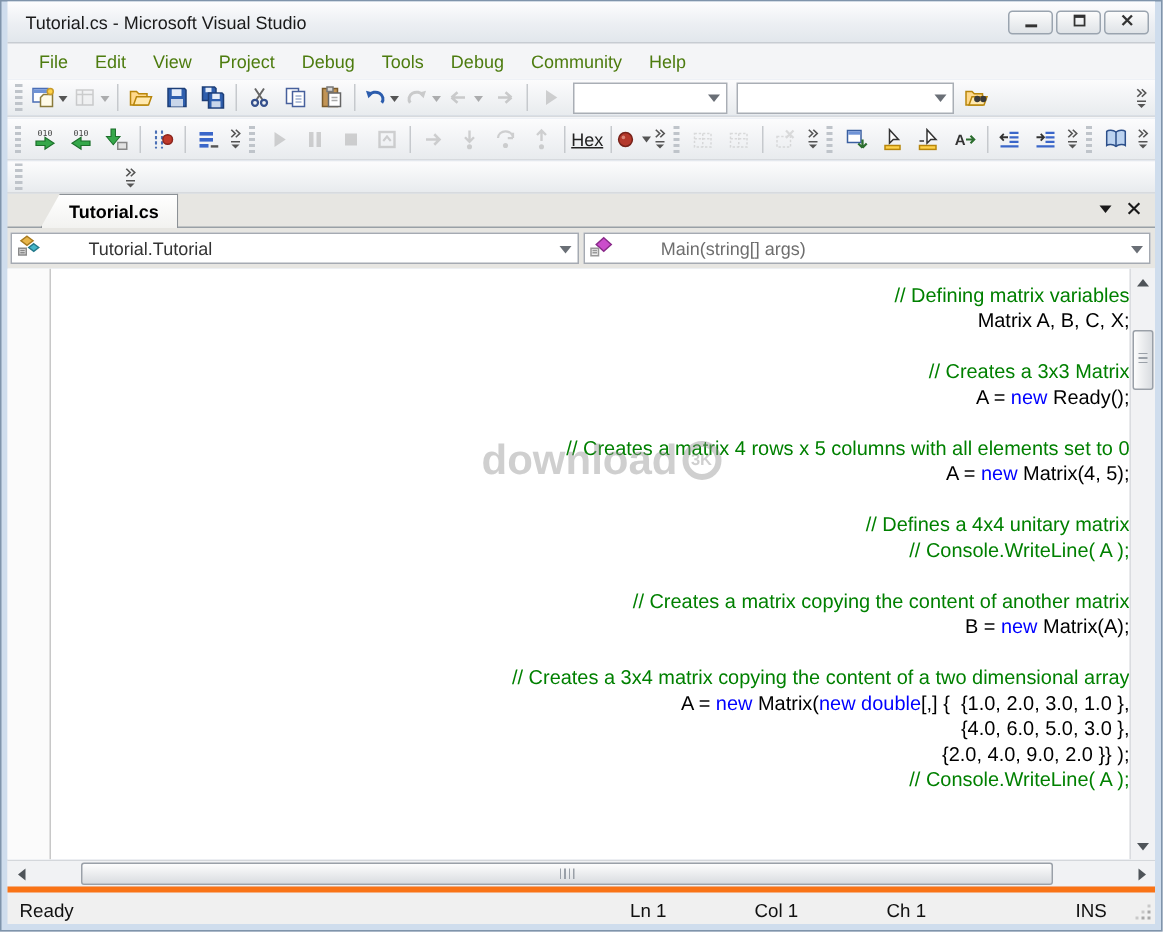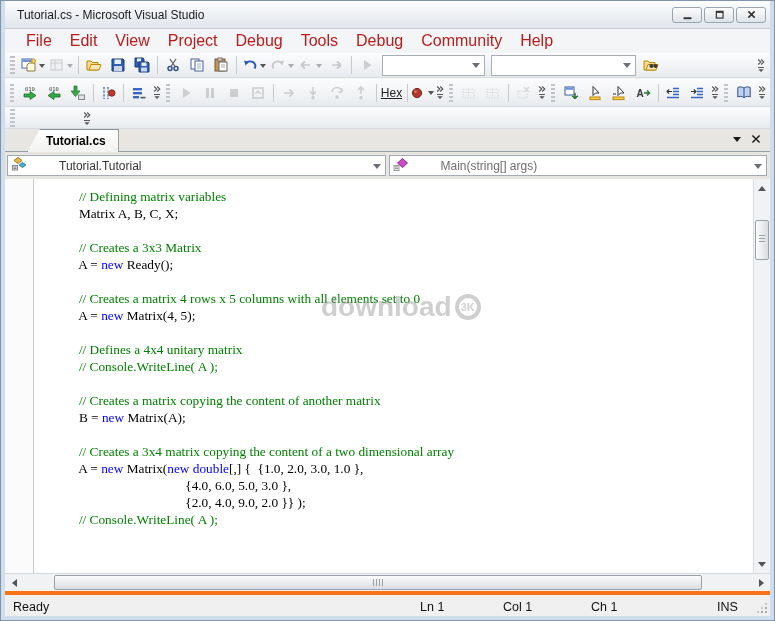--- a/index.html
+++ b/index.html
@@ -13,21 +13,21 @@
   .titlebar{height:27px;display:flex;align-items:center;gap:6px;padding:0 4px 0 6px;
     background:linear-gradient(#fdfdfe,#eceff3 55%,#e2e7ec);}
   .title-text{font-size:12px;color:#1a1a1a;flex:1;white-space:nowrap;}
   .win-btns{display:flex;gap:2px;}
   .win-btn{width:30px;height:16px;border:1px solid #9aa4af;border-radius:3px;
     background:linear-gradient(#fcfcfc,#dfe3e7);display:flex;align-items:center;justify-content:center;}
   .win-btn svg{width:11px;height:11px;}
   
   .menubar{height:24px;display:flex;align-items:center;padding-left:12px;background:#f4f5f7;
     border-top:1px solid #c7ccd2;}
-  .menu-item{font-size:16px;color:#b91c1c;padding:4px 9px;cursor:default;}
+  .menu-item{font-size:12px;color:#4d7c0f;padding:4px 9px;cursor:default;}
   
   .tb-row{display:flex;align-items:center;padding:1px 2px;background:linear-gradient(#fcfcfd,#e8ebee);
     border-top:1px solid #f5f6f8;border-bottom:1px solid #d7dade;}
   .tb-row-1{height:26px;} .tb-row-2{height:29px;} .tb-row-3{height:22px;}
   .grip{width:5px;height:18px;margin:0 4px 0 3px;
     background:repeating-linear-gradient(to bottom,#bfc4ca 0 2px,transparent 2px 4px);}
   .tsep{width:1px;height:18px;background:#c6c9cd;margin:0 3px;}
   .tb-btn{height:22px;min-width:24px;padding:0 2px;border-radius:2px;display:flex;align-items:center;
     justify-content:center;gap:2px;cursor:default;}
   .tb-btn.disabled{filter:grayscale(1) opacity(.45);}
@@ -53,22 +53,22 @@
   .tab-close svg{width:10px;height:10px;display:block;}
   .navbar{height:27px;background:#e7e6e2;display:flex;gap:3px;padding:3px 3px 3px 2px;}
   .nav-combo{height:21px;flex:1;background:#fff;border:1px solid #a5aab2;display:flex;align-items:center;
     gap:4px;padding-left:3px;font-size:12px;overflow:hidden;}
   .nav-combo .ic{width:16px;height:16px;flex:none;}
   .nav-text{flex:1;white-space:nowrap;color:#333;margin-left:28px;}
   .nav-text.dim{color:#6e6e6e;}
   
   .editor{flex:1;background:#fff;display:flex;position:relative;overflow:hidden;}
   .ind-margin{width:29px;background:#fbfbfb;border-right:1px solid #c8c8c8;flex:none;}
-  .code{flex:1;padding:9px 0 0 5px;font-family:Liberation Serif, serif;
-    font-size:13.3px;line-height:17px;overflow:hidden;}
+  .code{flex:1;padding:9px 0 0 5px;font-family:Liberation Sans, sans-serif;
+    font-size:13.3px;line-height:17px;overflow:hidden;text-align:right;}
   .cl{white-space:pre;min-height:17px;}
   .tok-c{color:var(--c-comment,#008000);}
   .tok-k{color:var(--c-keyword,#0000ff);}
   .tok-p{color:var(--c-plain,#000);}
   .watermark{position:absolute;left:316px;top:112px;display:flex;align-items:center;gap:3px;
     opacity:.42;pointer-events:none;}
   .wm-text{font-size:28px;font-weight:bold;letter-spacing:0;color:#8f8f8f;font-family:"Liberation Sans",sans-serif;}
   .wm-badge{width:26px;height:26px;border-radius:50%;border:4px solid #8f8f8f;display:flex;align-items:center;
     justify-content:center;font-size:11px;font-weight:bold;color:#8f8f8f;}
   

